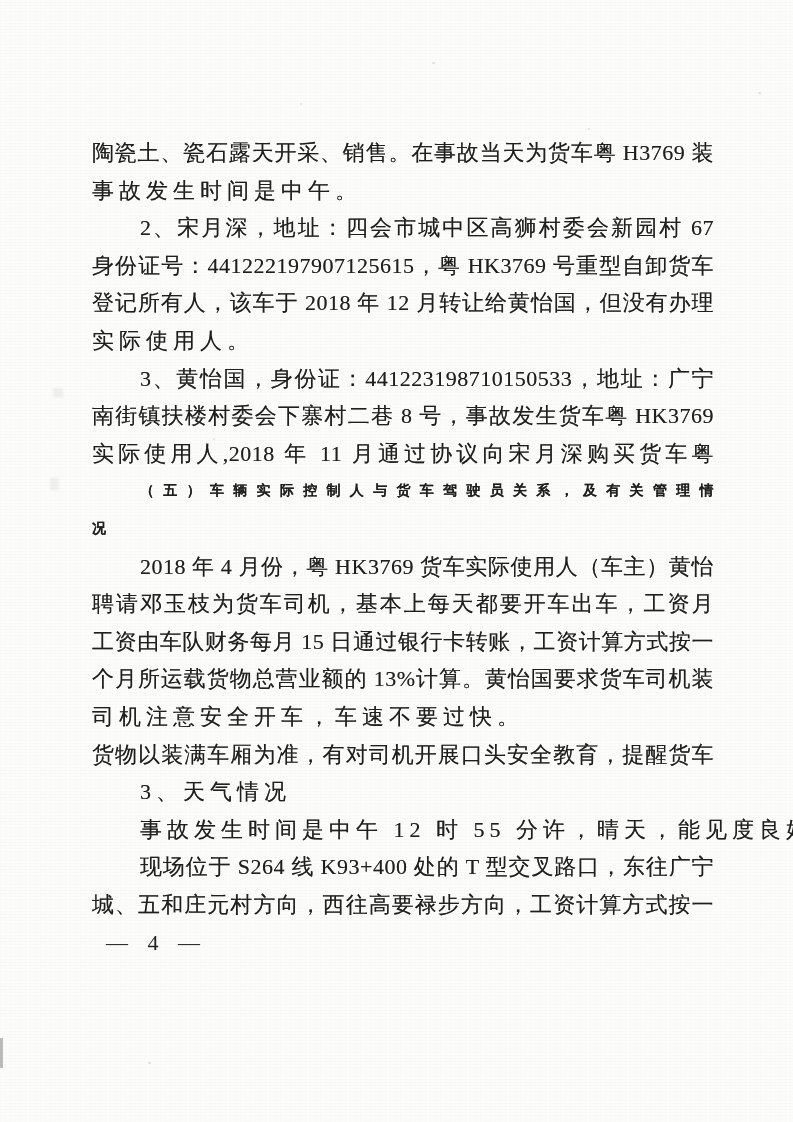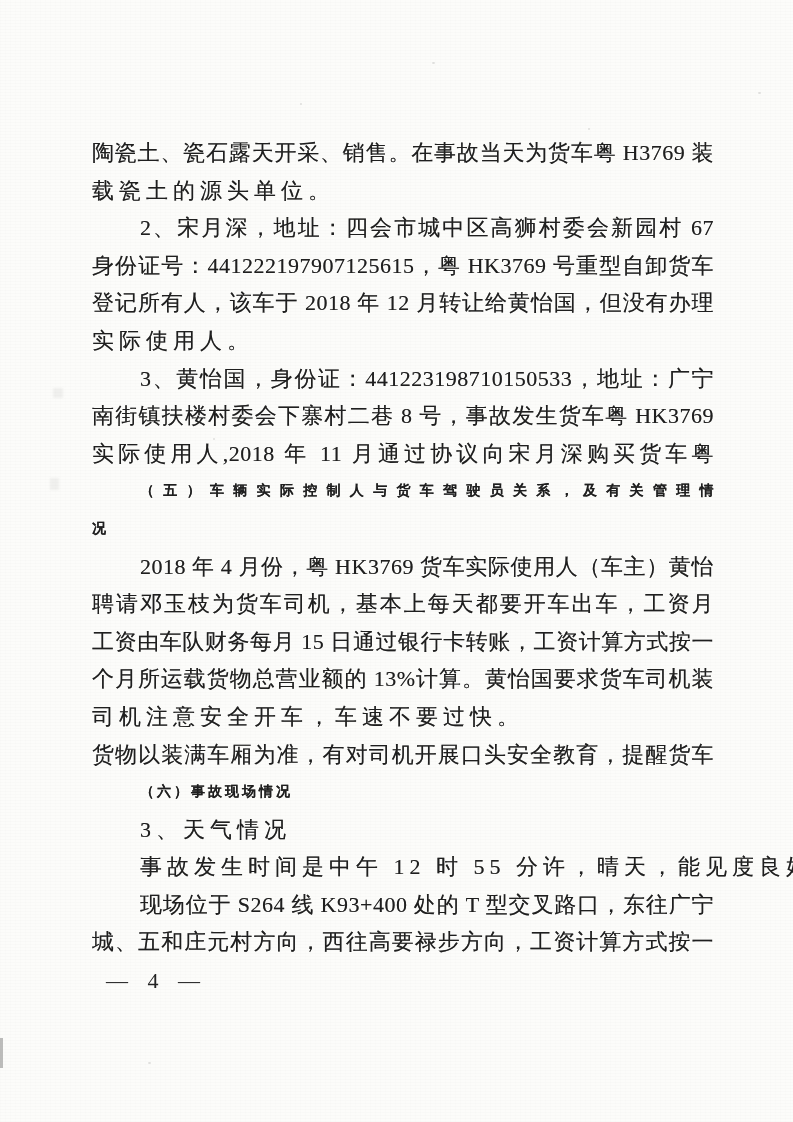--- a/index.html
+++ b/index.html
@@ -107,37 +107,36 @@
   <div class="speck" style="left:125px; top:712px; width:2px; height:2px;"></div>
   <div class="speck" style="left:148px; top:1062px;width:3px; height:2px;"></div>
   <div class="smudge" style="left:53px; top:388px; width:10px; height:10px;"></div>
   <div class="smudge" style="left:50px; top:478px; width:9px; height:12px;"></div>
   <div class="edge-mark"></div>
 
   <main class="content">
     <div>
 
     <div class="line justify">陶瓷土、瓷石露天开采、销售。在事故当天为货车粤 H3769 装</div>
-        <div class="line plain">载瓷土的源头单位。</div>
+        <div class="line plain">事故发生时间是中午。</div>
         <div class="line indent justify">2、宋月深，地址：四会市城中区高狮村委会新园村 67 号，</div>
         <div class="line justify">身份证号：441222197907125615，粤 HK3769 号重型自卸货车的</div>
         <div class="line justify">登记所有人，该车于 2018 年 12 月转让给黄怡国，但没有办理</div>
         <div class="line plain">实际使用人。</div>
         <div class="line indent justify">3、黄怡国，身份证：441223198710150533，地址：广宁县</div>
         <div class="line justify">南街镇扶楼村委会下寨村二巷 8 号，事故发生货车粤 HK3769 的</div>
         <div class="line justify">实际使用人,2018 年 11 月通过协议向宋月深购买货车粤 HK3769。</div>
         <div class="line indent bold justify">（五）车辆实际控制人与货车驾驶员关系，及有关管理情</div>
         <div class="line bold plain">况</div>
         <div class="line indent justify">2018 年 4 月份，粤 HK3769 货车实际使用人（车主）黄怡国</div>
         <div class="line justify">聘请邓玉枝为货车司机，基本上每天都要开车出车，工资月结，</div>
         <div class="line justify">工资由车队财务每月 15 日通过银行卡转账，工资计算方式按一</div>
         <div class="line justify">个月所运载货物总营业额的 13%计算。黄怡国要求货车司机装载</div>
         <div class="line plain">司机注意安全开车，车速不要过快。</div>
         <div class="line justify">货物以装满车厢为准，有对司机开展口头安全教育，提醒货车</div>
-        <div class="line indent bold plain">（六）事故现场情况</div>
         <div class="line indent plain">3、天气情况</div>
         <div class="line indent plain">事故发生时间是中午 12 时 55 分许，晴天，能见度良好。</div>
         <div class="line indent justify">现场位于 S264 线 K93+400 处的 T 型交叉路口，东往广宁县</div>
         <div class="line justify">城、五和庄元村方向，西往高要禄步方向，工资计算方式按一</div>
       </div>
     <div class="page-number">— 4 —</div>
   </main>
 
 </div>
 

